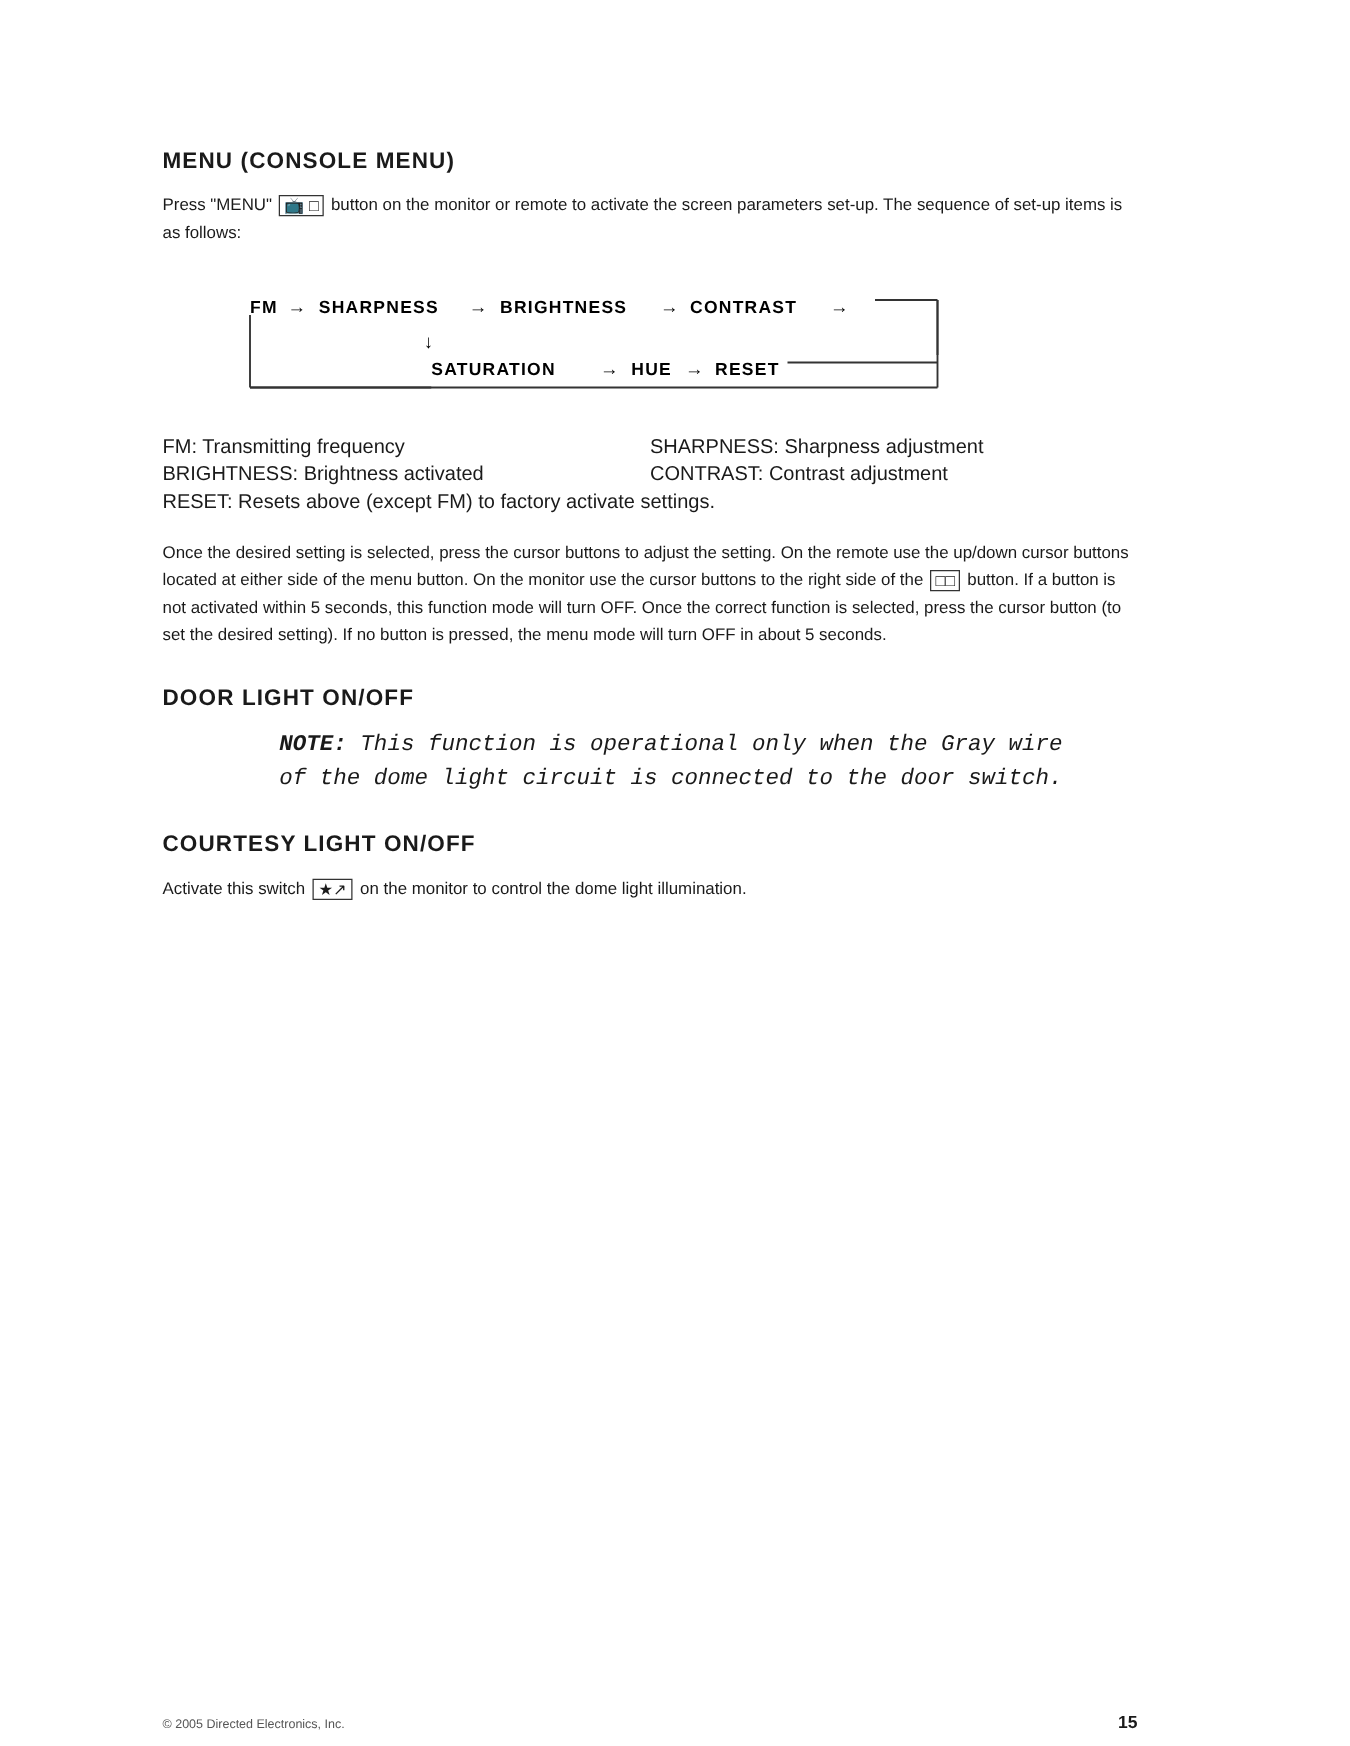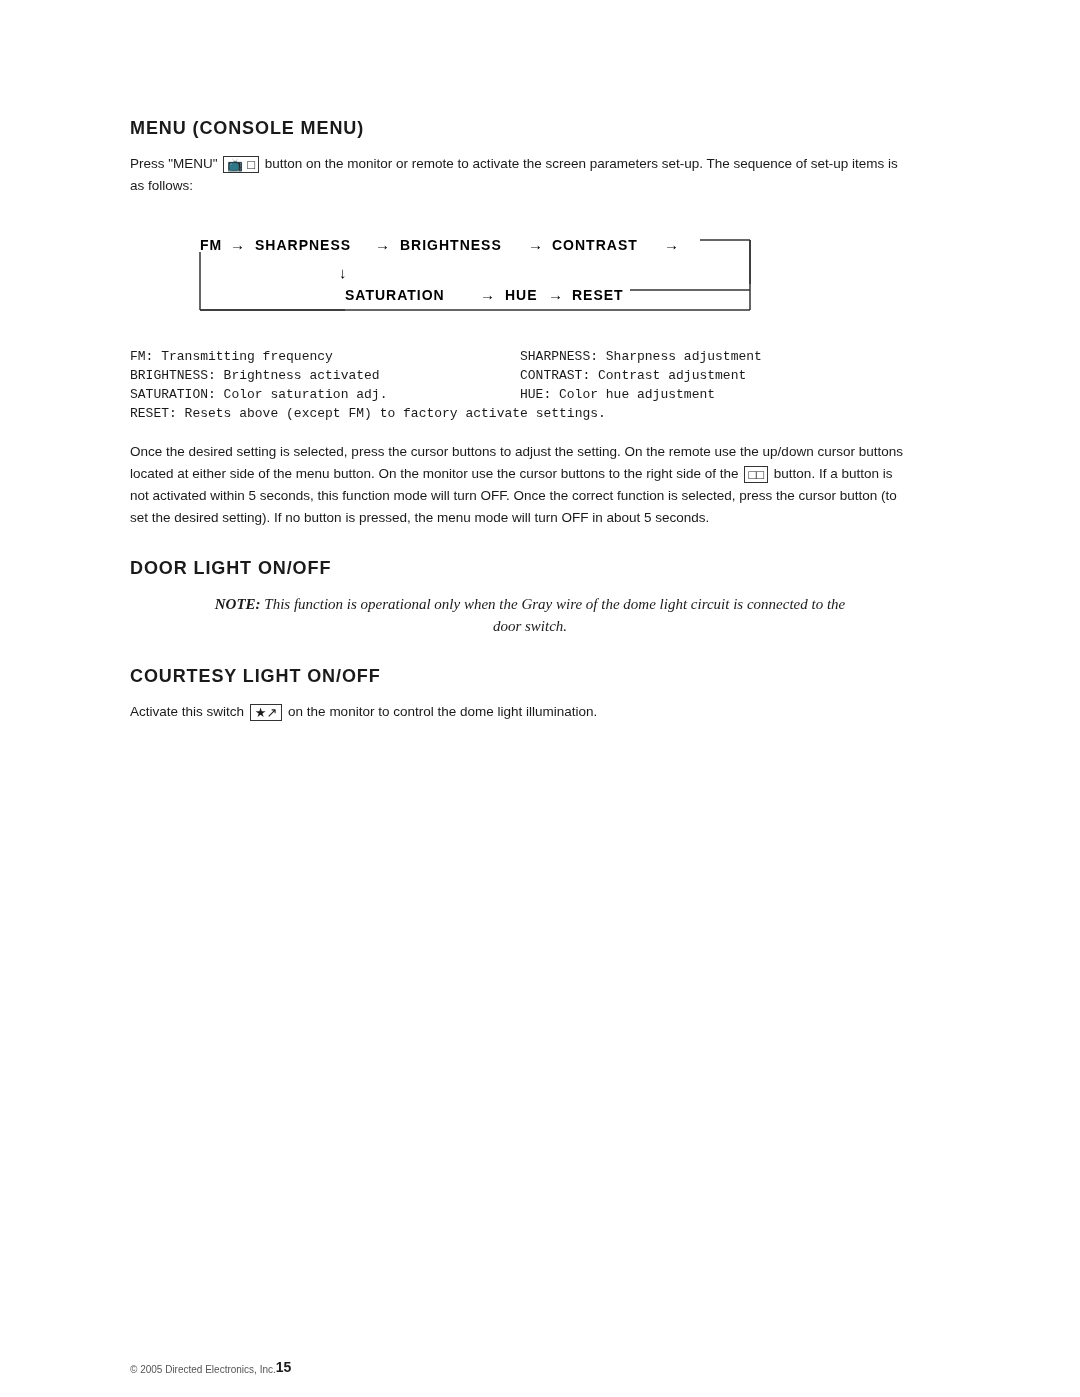--- a/index.html
+++ b/index.html
@@ -61,22 +61,22 @@
     }
 
     
     .legend-table {
       margin: 12px 0 18px 0;
       border-collapse: collapse;
       width: 100%;
     }
 
     .legend-table td {
-      font-family: Liberation Mono, monospace;
-      font-size: 13px;
+      font-family: Liberation Sans, sans-serif;
+      font-size: 16px;
       padding: 2px 16px 2px 0;
       vertical-align: top;
       width: 50%;
     }
 
     
     .inline-icon {
       display: inline-block;
       vertical-align: middle;
       font-size: 13px;
@@ -94,40 +94,40 @@
       border: 1.5px solid #333;
       padding: 1px 4px;
       margin: 0 2px;
       font-family: Arial, sans-serif;
       line-height: 1;
     }
 
     
     .note-block {
       margin: 10px 60px 14px 80px;
-      font-family: Liberation Serif, serif;
-      font-size: 15px;
+      font-family: Liberation Mono, monospace;
+      font-size: 18px;
       font-style: italic;
       line-height: 1.5;
-      text-align: center;
+      text-align: right;
     }
 
     .note-block strong {
       font-style: italic;
       font-weight: bold;
     }
 
     
     .footer {
       position: absolute;
-      bottom: 60px;
+      bottom: 50px;
       left: 130px;
       right: 110px;
       display: flex;
-      justify-content: flex-start;
+      justify-content: space-between;
       align-items: flex-end;
     }
 
     .footer-copyright {
       font-family: Arial, sans-serif;
       font-size: 10px;
       color: #555;
     }
 
     .footer-page {
@@ -198,24 +198,20 @@
       <tbody>
           <tr>
         <td>FM: Transmitting frequency</td>
         <td>SHARPNESS: Sharpness adjustment</td>
       </tr>
       <tr>
         <td>BRIGHTNESS: Brightness activated</td>
         <td>CONTRAST: Contrast adjustment</td>
       </tr>
       <tr>
-        <td>SATURATION: Color saturation adj.</td>
-        <td>HUE: Color hue adjustment</td>
-      </tr>
-      <tr>
         <td colspan="2">RESET: Resets above (except FM) to factory activate settings.</td>
       </tr>
     </tbody>
       </table>
 
     <p class="body-text">
       Once the desired setting is selected, press the cursor buttons to adjust the setting. On the remote use the up/down cursor buttons located at either side of the menu button. On the monitor use the cursor buttons to the right side of the <span class="inline-icon">□□</span> button. If a button is not activated within 5 seconds, this function mode will turn OFF. Once the correct function is selected, press the cursor button (to set the desired setting). If no button is pressed, the menu mode will turn OFF in about 5 seconds.
     </p>
 
   </div>

